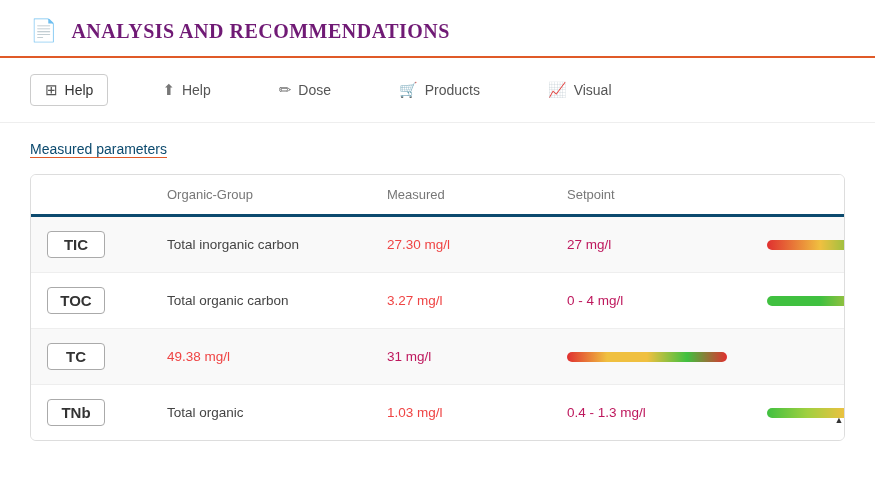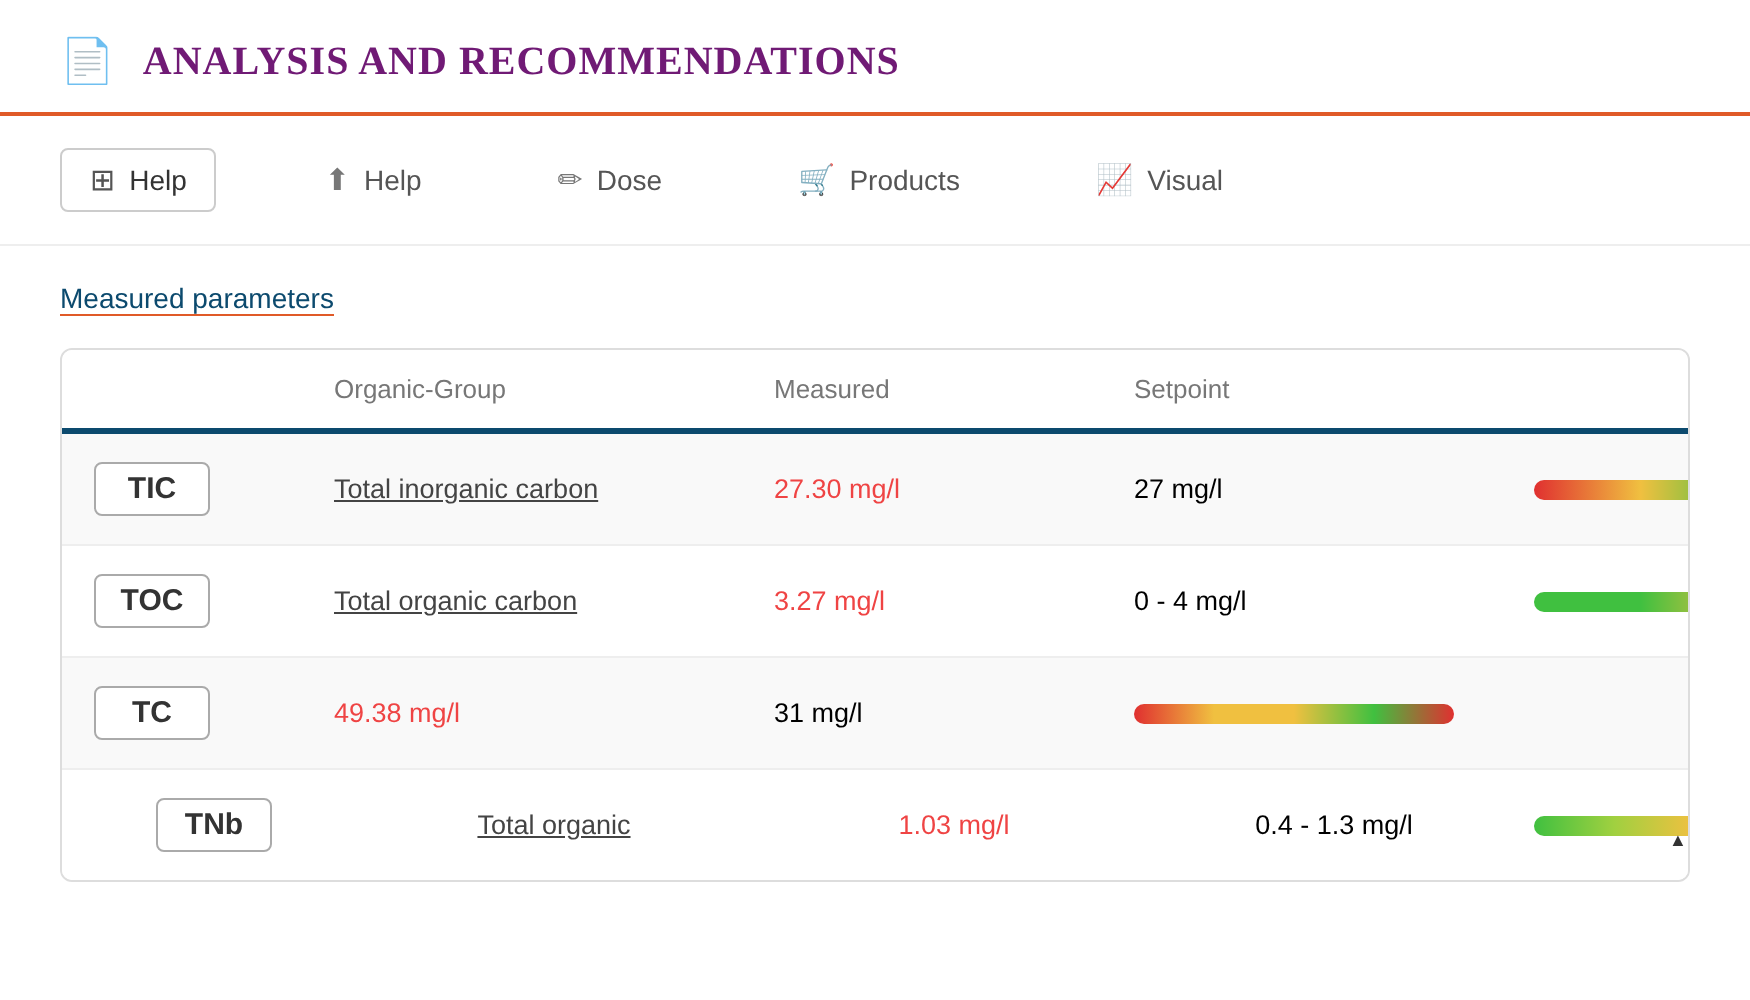--- a/index.html
+++ b/index.html
@@ -100,21 +100,20 @@
     .table-row {
       display: grid;
       grid-template-columns: 120px 220px 180px 200px 1fr;
       padding: 14px 16px;
       align-items: center;
       border-bottom: 1px solid #eee;
     }
 
     .table-row:last-child {
       border-bottom: none;
-      text-align: center;
     }
 
     .table-row:nth-child(odd) {
       background: #f9f9f9;
     }
 
     .table-row:nth-child(even) {
       background: #fff;
     }
 
@@ -128,30 +127,29 @@
       font-weight: 700;
       font-size: 15px;
       color: #333;
       min-width: 58px;
       background: #fff;
     }
 
     .param-name {
       color: #444;
       font-size: 13.5px;
-      text-decoration: underline;
     }
 
     .param-value {
       color: #ef4444;
       font-size: 13.5px;
     }
 
     .param-setpoint {
-      color: #000000;
+      color: #be185d;
       font-size: 13.5px;
     }
 
     
     .gauge-container {
       position: relative;
       display: flex;
       flex-direction: column;
       align-items: center;
       width: 160px;

